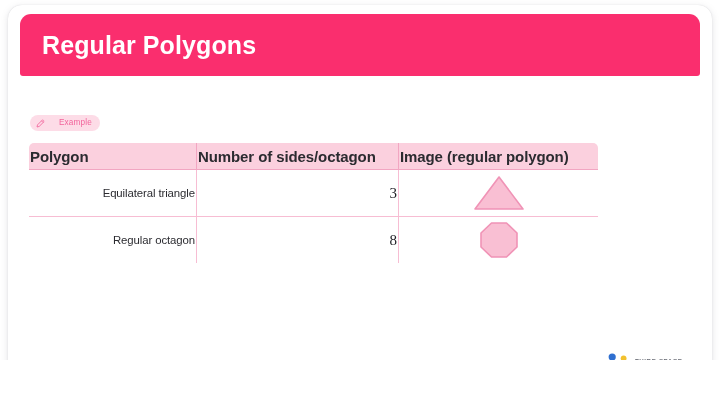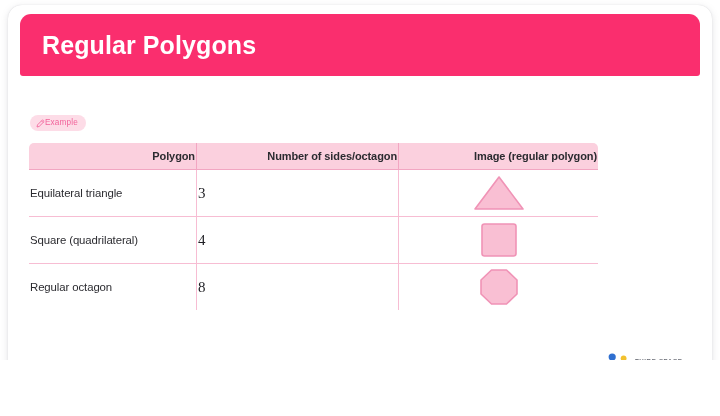--- a/index.html
+++ b/index.html
@@ -70,21 +70,21 @@
   .example-badge {
     position: absolute;
     left: 30px;
     top: 115px;
     height: 16px;
     padding: 0 8px 0 6px;
     background: #FDDCE7;
     border-radius: 9px;
     display: inline-flex;
     align-items: center;
-    gap: 0;
+    gap: 14px;
   }
   .example-badge .pencil-icon {
     display: inline-flex;
     width: 9px;
     height: 9px;
     flex: 0 0 auto;
   }
   .example-badge .badge-label {
     font-size: 8.2px;
     color: #F2649B;
@@ -105,33 +105,33 @@
     overflow: hidden;
     background: #fff;
   }
   .poly-table col.c-name  { width: 168px; }
   .poly-table col.c-count { width: 202px; }
   .poly-table col.c-img   { width: 200px; }
 
   .poly-table th {
     background: #FBD0DE;
     color: #2b2b30;
-    font-size: 11px;
+    font-size: 15px;
     font-weight: bold;
     height: 24px;
-    text-align: right;
+    text-align: left;
     border-right: 1px solid #F2A6C2;
     border-bottom: 1px solid #F2A6C2;
     letter-spacing: -0.1px;
   }
   .poly-table th:last-child { border-right: none; }
 
   .poly-table td {
     height: 44px;
-    text-align: left;
+    text-align: right;
     vertical-align: middle;
     border-right: 1px solid #F7BDD3;
     border-bottom: 1px solid #F7BDD3;
     background: #ffffff;
   }
   .poly-table td:last-child { border-right: none; }
   .poly-table tr:last-child td { border-bottom: none; }
 
   .cell-name {
     font-size: 11.4px;
@@ -214,31 +214,20 @@
         <td class="cell-count">3</td>
         <td class="cell-shape">
           <span>
             <svg width="52" height="36" viewBox="0 0 52 36">
               <polygon points="26,2 50,34 2,34" fill="#F9BFD3" stroke="#F093B6" stroke-width="1.6" stroke-linejoin="round"></polygon>
             </svg>
           </span>
         </td>
       </tr>
 
-      <tr>
-        <td class="cell-name">Square (quadrilateral)</td>
-        <td class="cell-count">4</td>
-        <td class="cell-shape">
-          <span>
-            <svg width="40" height="36" viewBox="0 0 40 36">
-              <rect x="3" y="2" width="34" height="32" rx="2.5" fill="#F9BFD3" stroke="#F093B6" stroke-width="1.6"></rect>
-            </svg>
-          </span>
-        </td>
-      </tr>
 
 
 
       <tr>
         <td class="cell-name">Regular octagon</td>
         <td class="cell-count">8</td>
         <td class="cell-shape">
           <span>
             <svg width="42" height="38" viewBox="0 0 42 38">
               <polygon points="13.5,2 28.5,2 39,12 39,26 28.5,36 13.5,36 3,26 3,12" fill="#F9BFD3" stroke="#F093B6" stroke-width="1.6" stroke-linejoin="round"></polygon>

